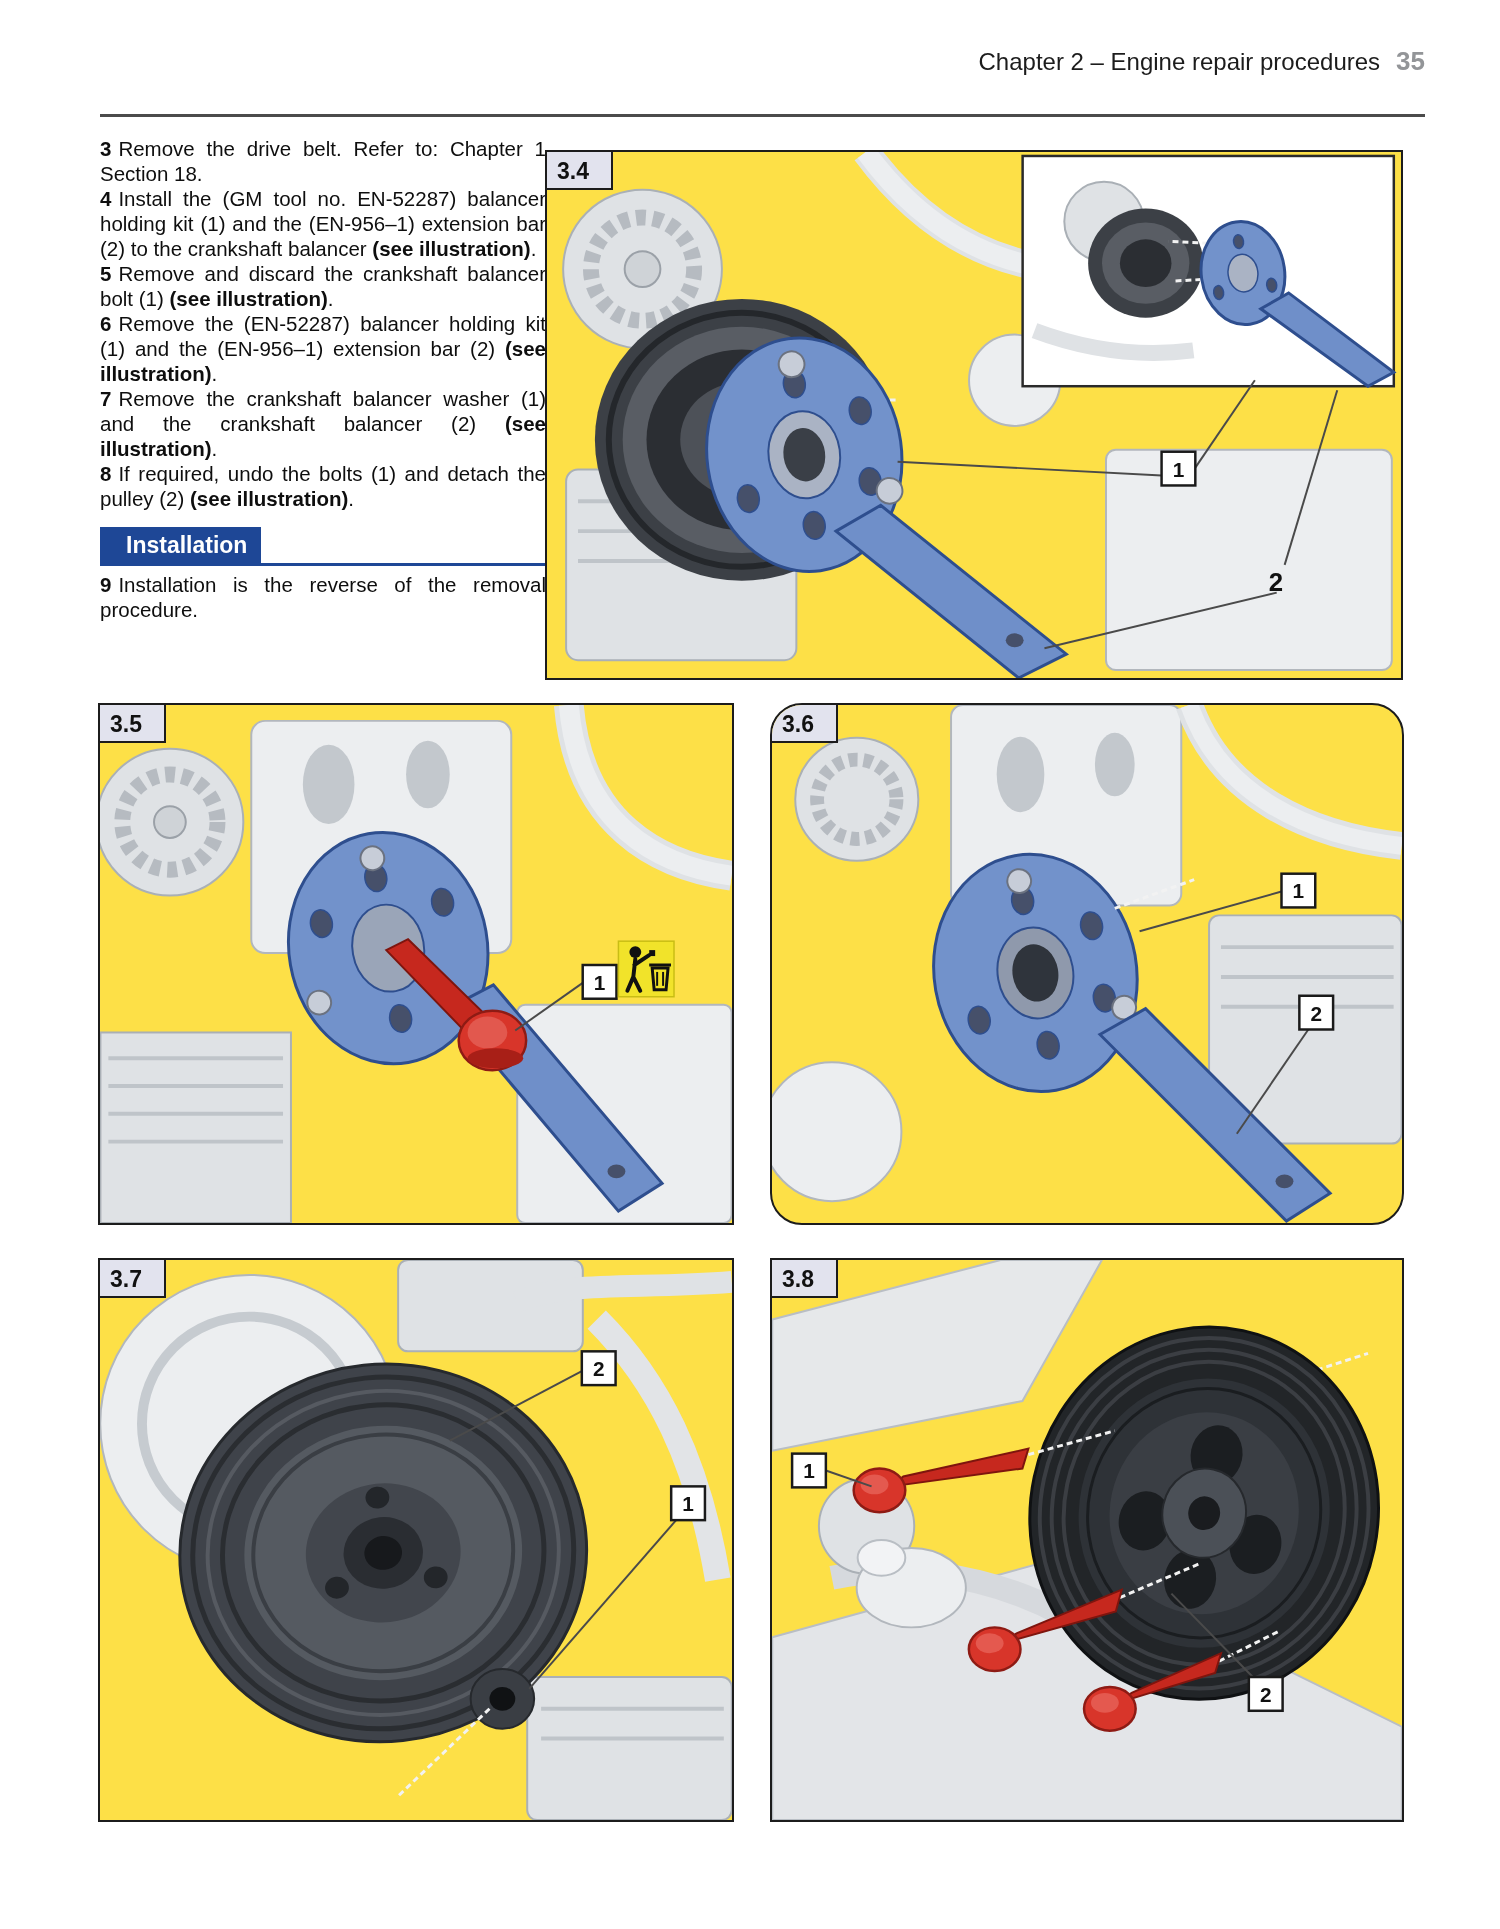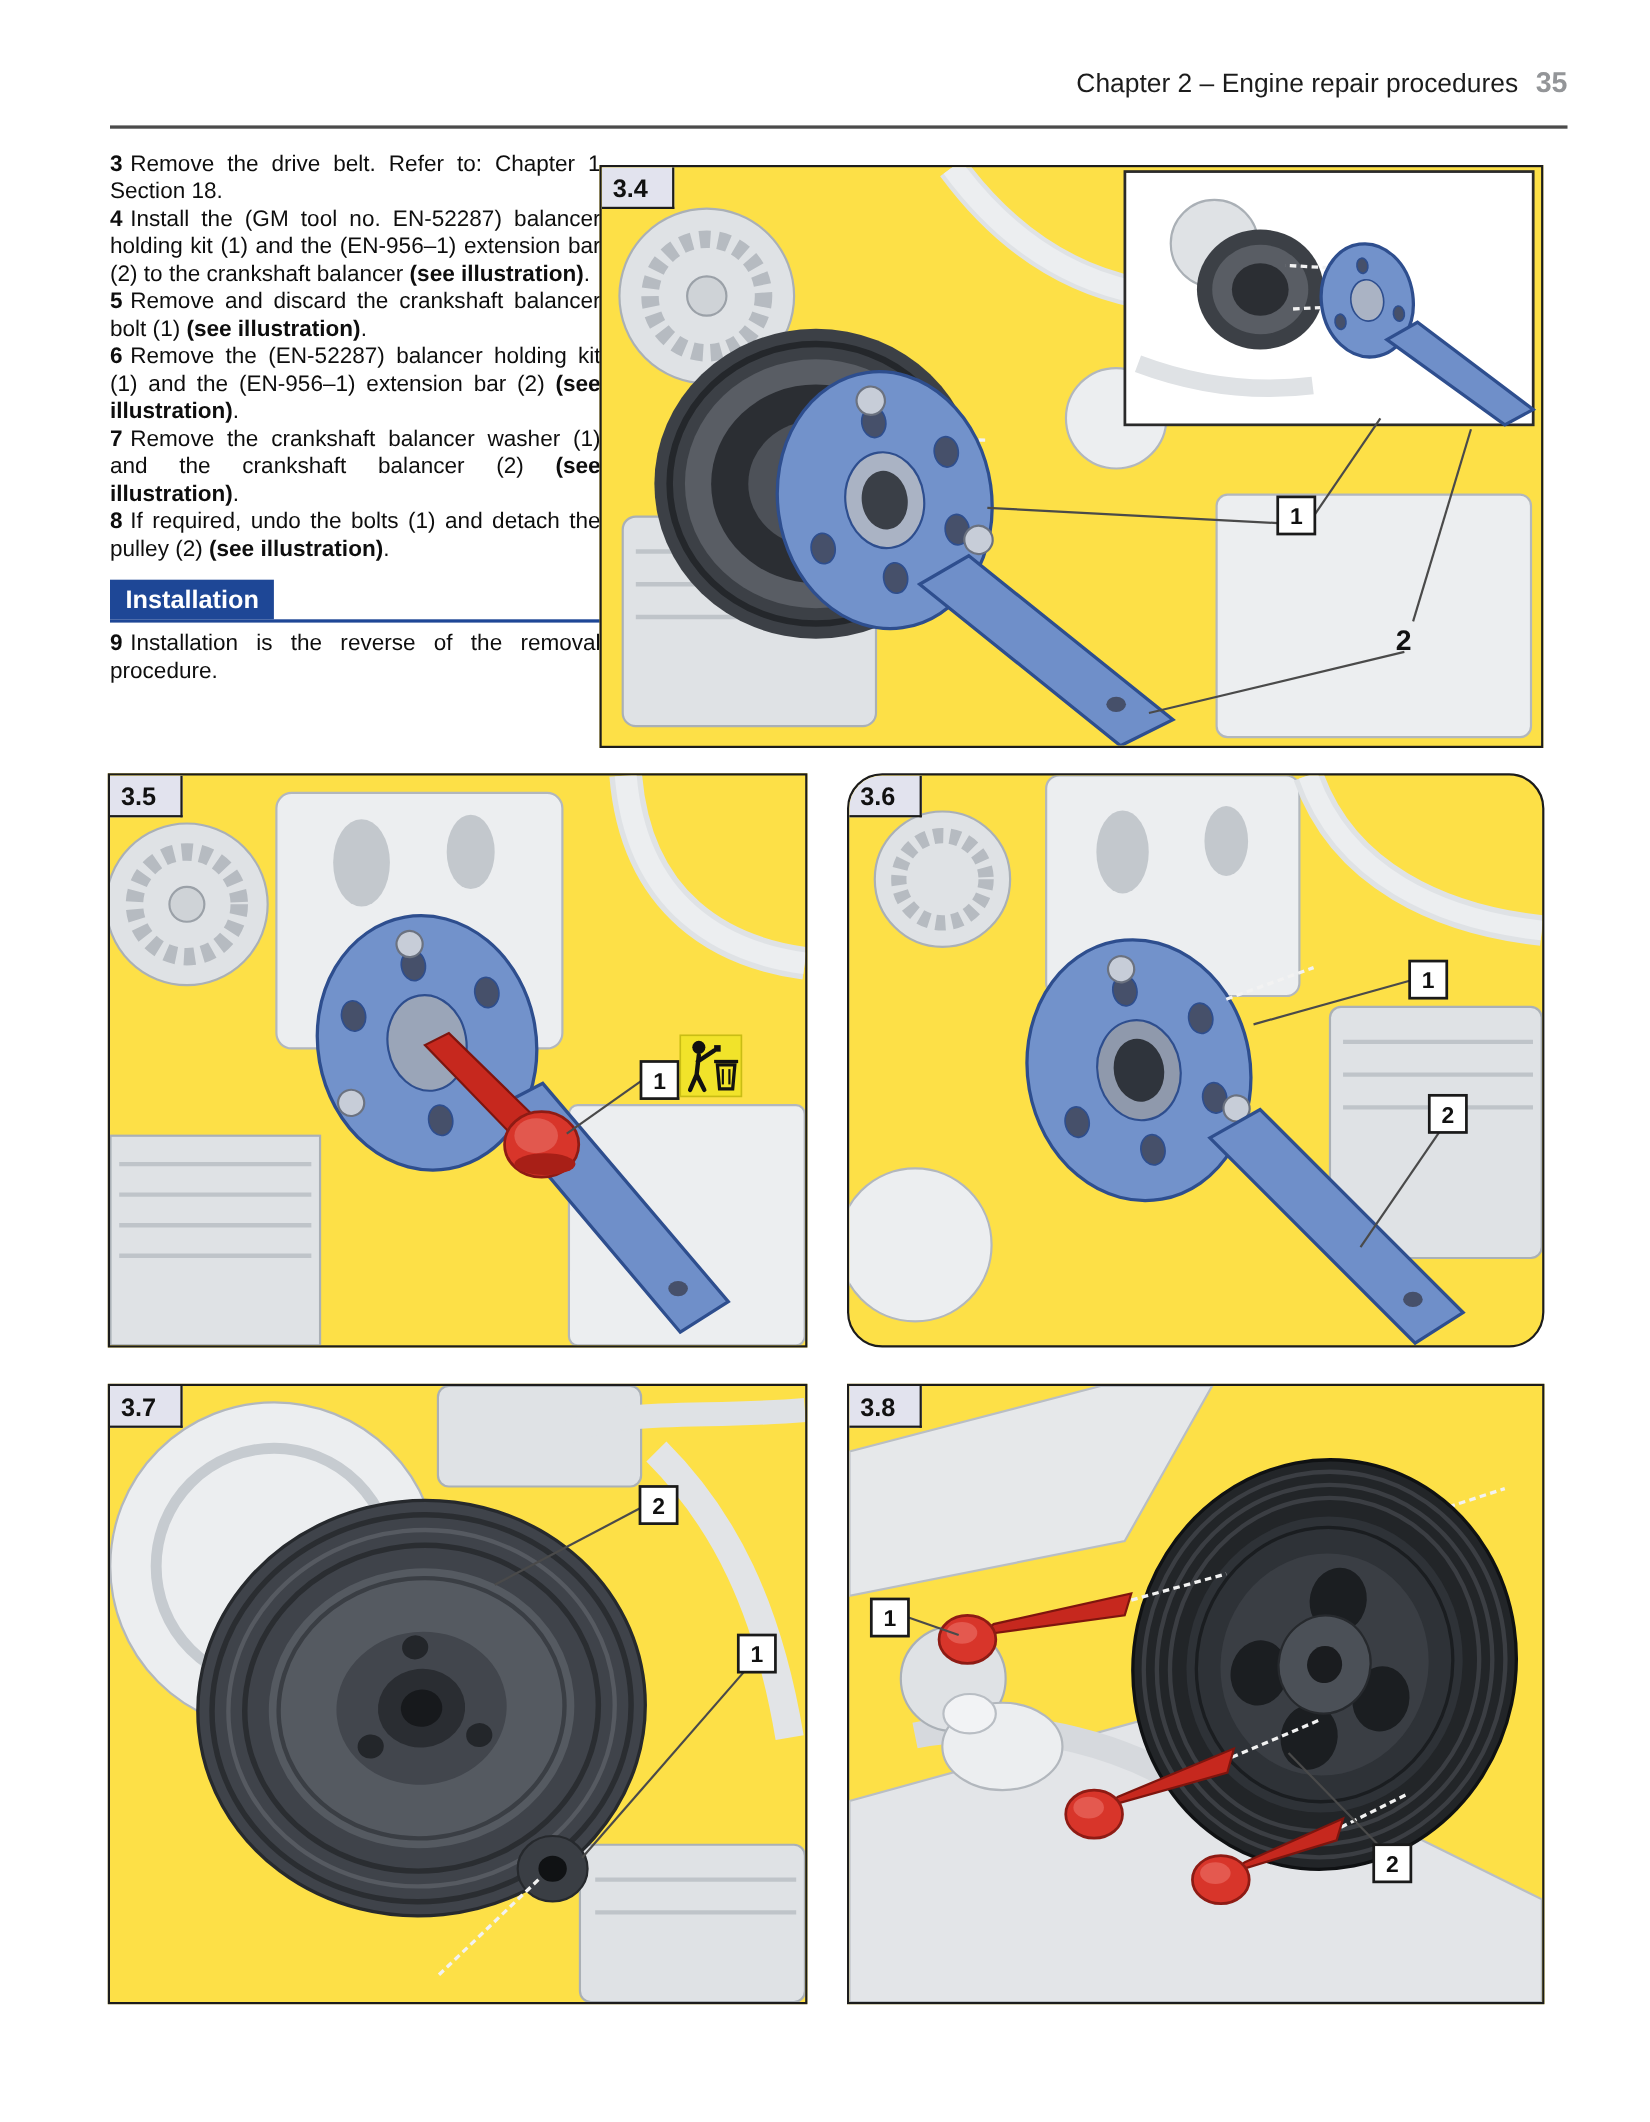--- a/index.html
+++ b/index.html
@@ -1,31 +1,31 @@
 <!DOCTYPE html>
 <html><head>
 <meta charset="utf-8">
 <style>
   html,body{margin:0;padding:0;background:#ffffff;}
   body{width:1500px;height:1929px;position:relative;font-family:"Liberation Sans",sans-serif;color:#111;}
   .page{position:absolute;inset:0;background:#fff;}
 
   
-  .header{position:absolute;top:60px;right:75px;white-space:nowrap;font-size:24px;color:#1c1c1c;}
+  .header{position:absolute;top:46px;right:75px;white-space:nowrap;font-size:24px;color:#1c1c1c;}
   .header .pageno{font-weight:bold;color:#939598;font-size:26px;margin-left:16px;}
   .rule{position:absolute;left:100px;top:114px;width:1325px;height:3px;background:#4b4b4b;}
 
   
   .textcol{position:absolute;left:100px;top:136px;width:446px;text-align:justify;
            font-size:20.5px;line-height:25px;color:#0e0e0e;}
   .para{margin:0;}
   .pnum{padding-right:7px;}
   .sect-heading{margin-top:16px;margin-bottom:6px;border-bottom:3px solid #1e4796;line-height:0;}
   .sect-heading .hbox{display:inline-block;background:#1e4796;color:#fff;font-weight:bold;
-            font-size:23px;line-height:36px;padding:0 14px 0 14px;}
+            font-size:23px;line-height:36px;padding:0 14px 0 26px;}
 
   
   .fig{position:absolute;border:2px solid #1c1c1c;background:#fde047;box-sizing:border-box;overflow:hidden;}
   .figlabel{position:absolute;top:0;left:0;width:66px;height:38px;background:#e2e3ee;
             border-right:2px solid #1c1c1c;border-bottom:2px solid #1c1c1c;
             font-weight:bold;font-size:23px;line-height:38px;padding-left:10px;box-sizing:border-box;z-index:3;}
   .fig svg{display:block;width:100%;height:100%;}
   #fig34{left:545px;top:150px;width:858px;height:530px;}
   #fig35{left:98px; top:703px;width:636px;height:522px;}
   #fig36{left:770px;top:703px;width:634px;height:522px;border-radius:32px;}

